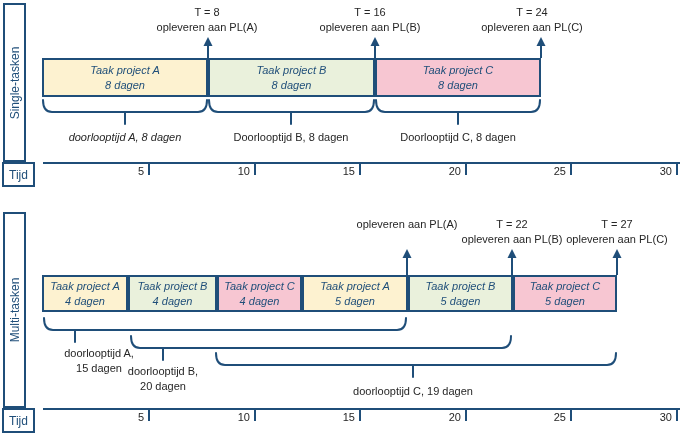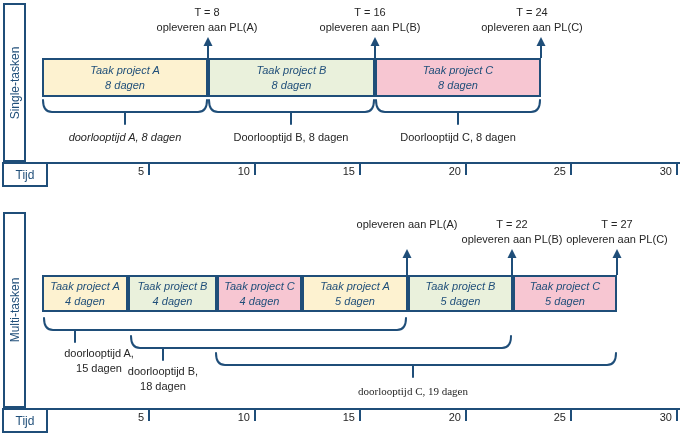--- a/index.html
+++ b/index.html
@@ -26,21 +26,21 @@
   .c-yellow{background:var(--yellow);}
   .c-green{background:var(--green);}
   .c-pink{background:var(--pink);}
 
   .brace{position:absolute;overflow:visible;}
   .brace path{stroke:var(--navy);stroke-width:2;fill:none;stroke-linecap:round;}
 
   .dur-label{position:absolute;text-align:center;font-size:11px;line-height:15px;color:var(--ink);white-space:nowrap;}
 
   .axis-line{position:absolute;height:0;border-top:2px solid var(--navy);}
-  .tijd-box{position:absolute;width:46px;height:25px;border:2px solid var(--navy);
+  .tijd-box{position:absolute;width:33px;height:25px;border:2px solid var(--navy);
     display:flex;align-items:center;justify-content:center;font-size:12px;color:var(--navy);background:#fff;}
   .tick{position:absolute;width:2px;height:12px;background:var(--navy);}
   .tick-label{position:absolute;width:22px;text-align:right;font-size:11px;color:var(--ink);}
 </style>
 </head>
 <body>
 
 <div id="stage">
 
   <div>
@@ -183,23 +183,23 @@
     <svg class="brace" style="left:215px;top:352px;" width="402" height="27">
       <path d="M1,1 Q1,13 10,13 H392 Q401,13 401,1 M198,13 V25"></path>
       </svg>
 
     <div class="dur-label" style="left:5px;top:346px;width:140px;padding-left:48px;">
       <div>doorlooptijd A,</div>
       <div>15 dagen</div>
     </div>
     <div class="dur-label" style="left:93px;top:364px;width:140px;">
       <div>doorlooptijd B,</div>
-      <div>18 dagen</div>
-    </div>
-    <div class="dur-label" style="left:333px;top:384px;width:160px;font-family:Liberation Serif, serif;">doorlooptijd C, 19 dagen</div>
+      <div>20 dagen</div>
+    </div>
+    <div class="dur-label" style="left:333px;top:384px;width:160px;">doorlooptijd C, 19 dagen</div>
 
     <div class="axis-line" style="left:43px;top:408px;width:637px;"></div>
     <div class="tijd-box" style="left:2px;top:408px;">
       <span>Tijd</span>
     </div>
     <div class="tick" style="left:148px;top:409px;"></div>
     <div class="tick" style="left:254px;top:409px;"></div>
     <div class="tick" style="left:359px;top:409px;"></div>
     <div class="tick" style="left:465px;top:409px;"></div>
     <div class="tick" style="left:570px;top:409px;"></div>

